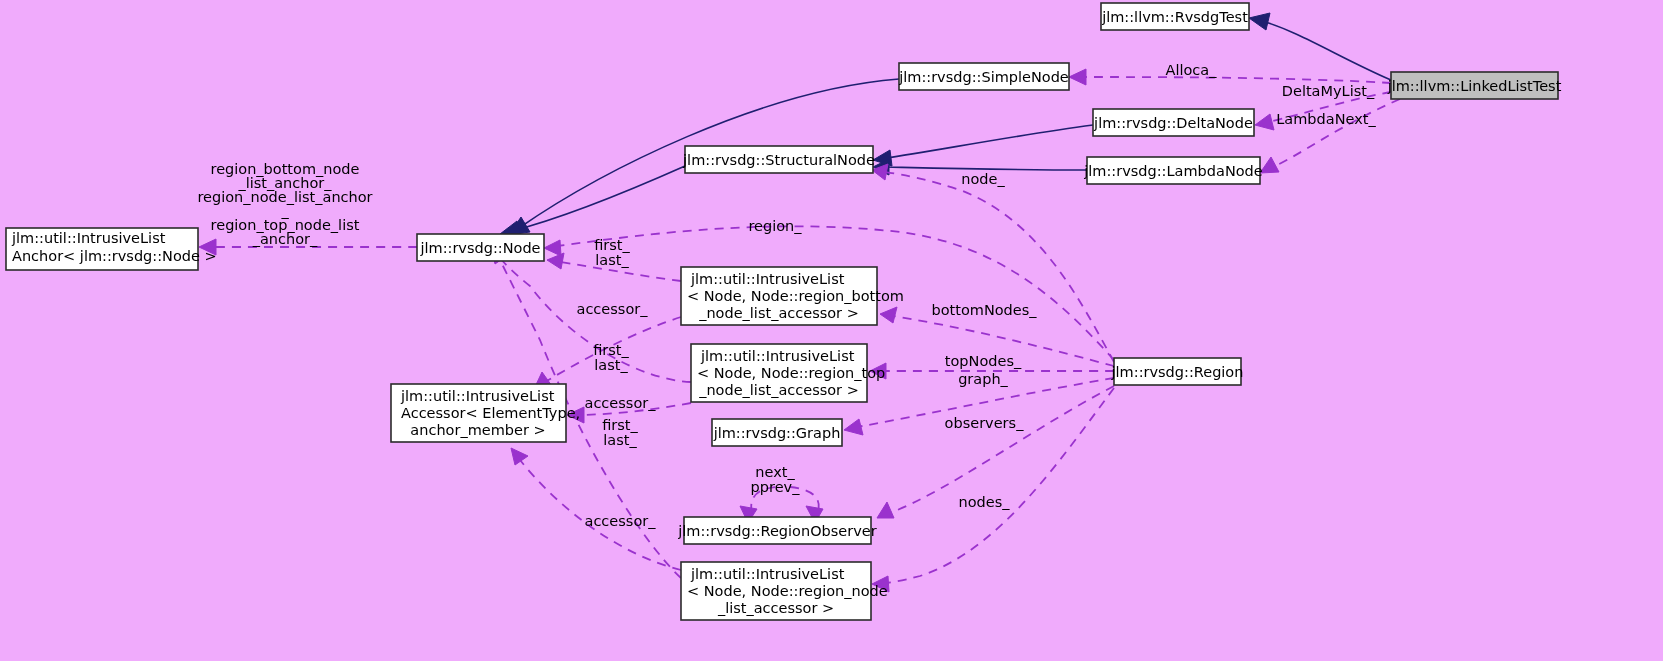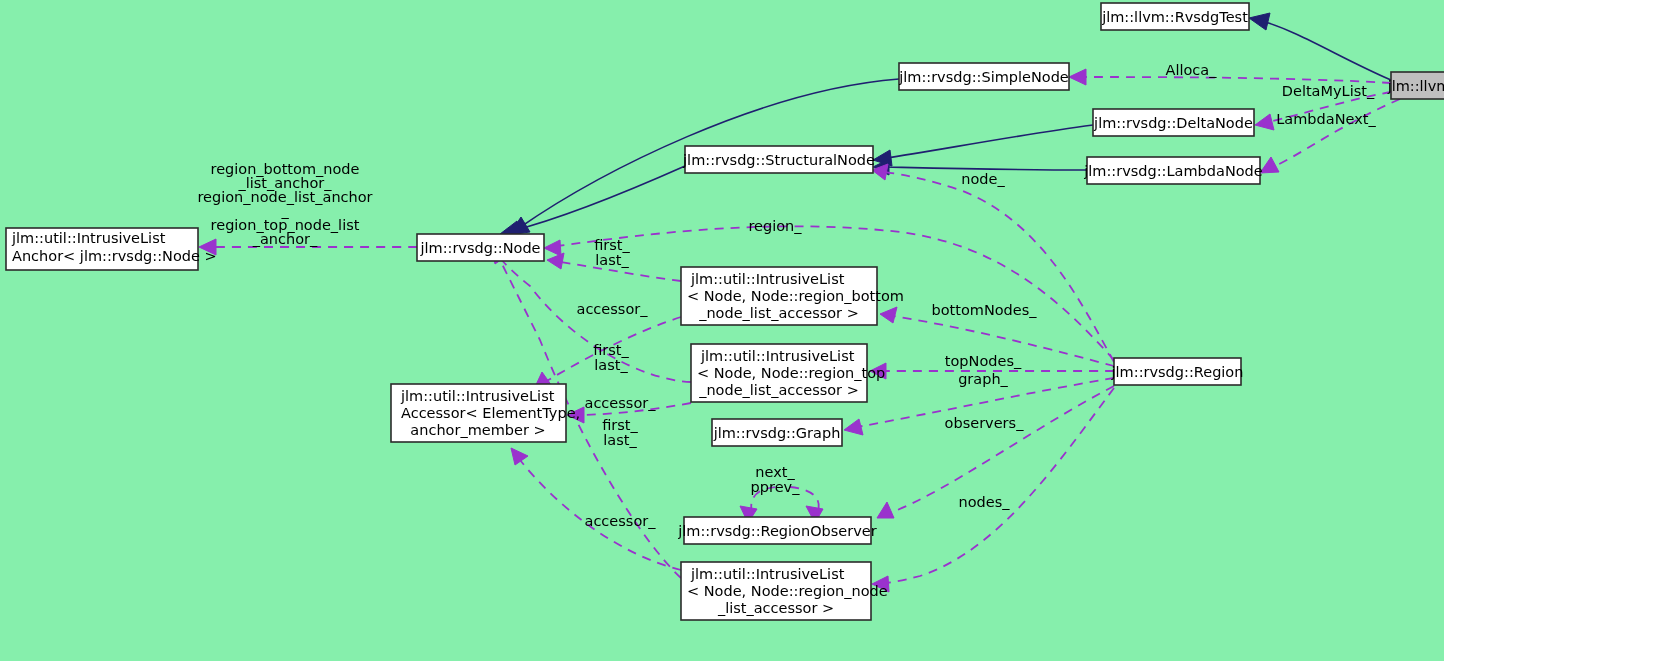--- a/index.html
+++ b/index.html
@@ -2,23 +2,23 @@
 <html><head>
 <meta charset="utf-8">
 <style>
   html, body {
     margin: 0;
     padding: 0;
     background: #ffffff;
   }
   #diagram-root {
     position: relative;
-    width: 1444px;
+    width: 1663px;
     height: 661px;
-    background: #86efac;
+    background: #f0abfc;
     font-family: "DejaVu Sans", sans-serif;
     overflow: hidden;
     text-align: center;
   }
   svg#graph {
     position: absolute;
     left: 0;
     top: 0;
     width: 1663px;
     height: 661px;

